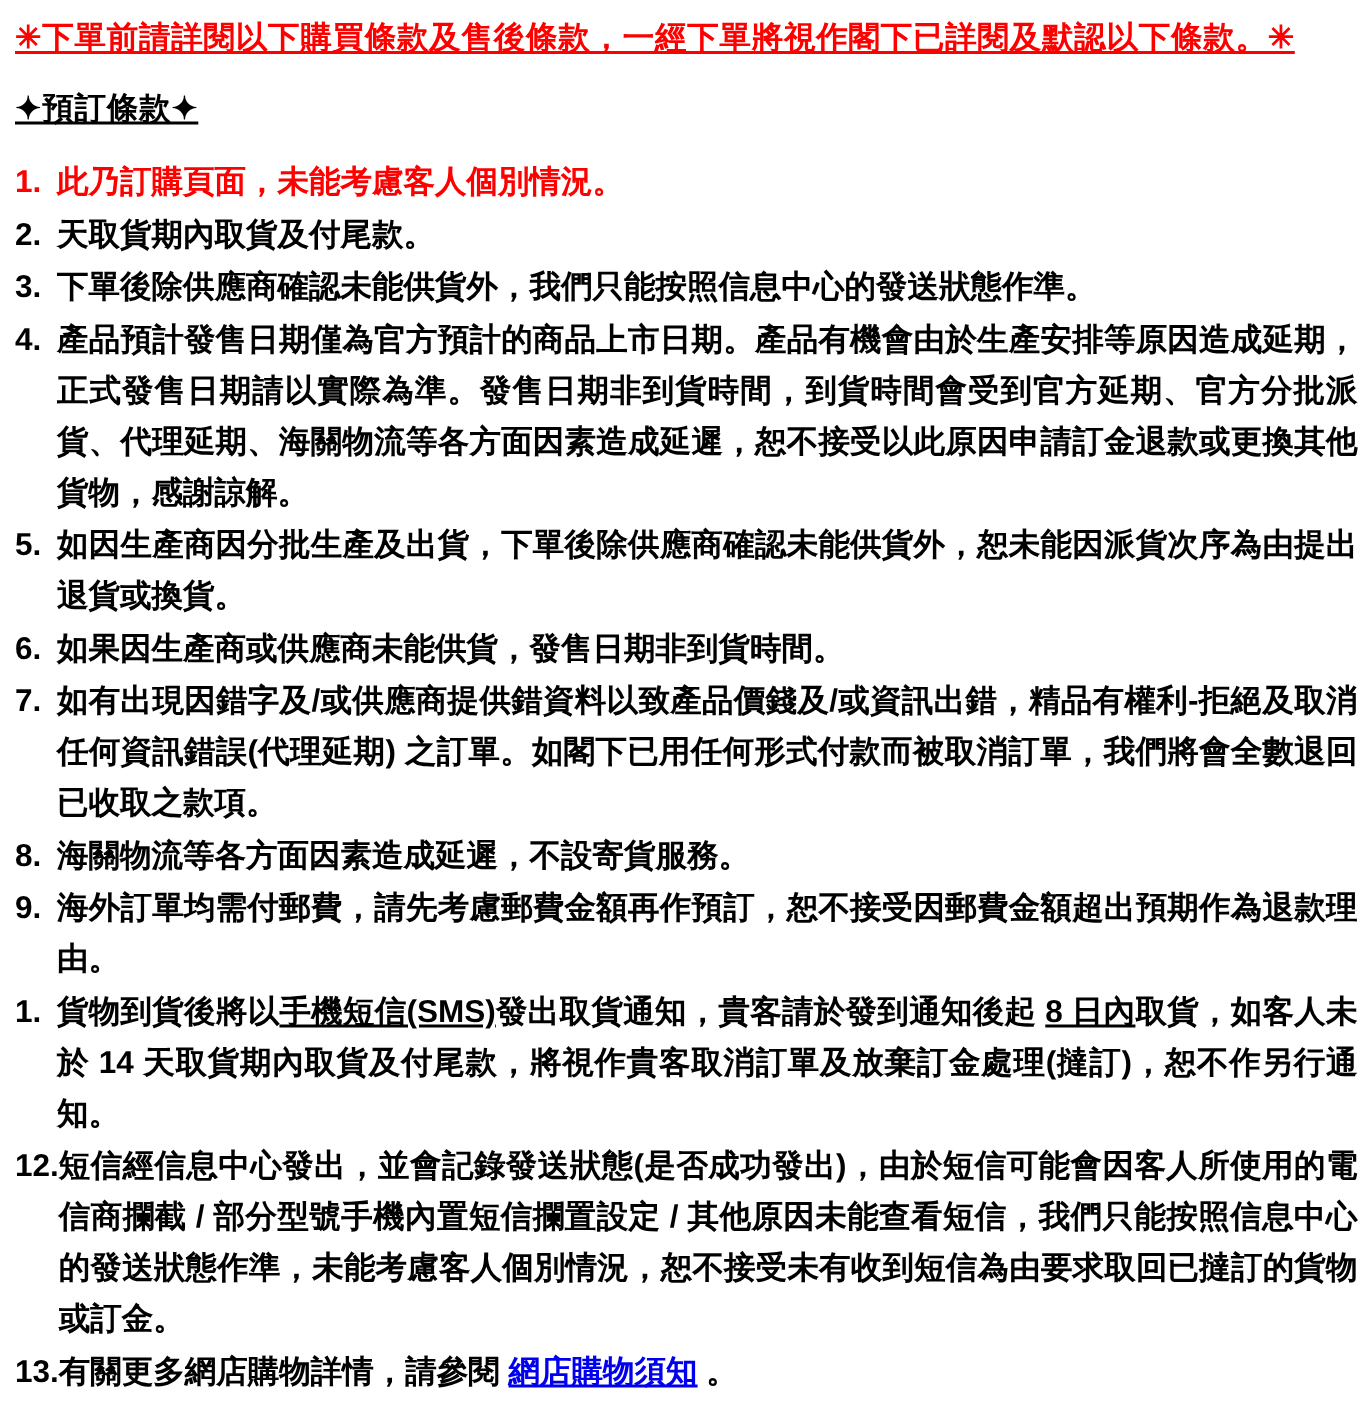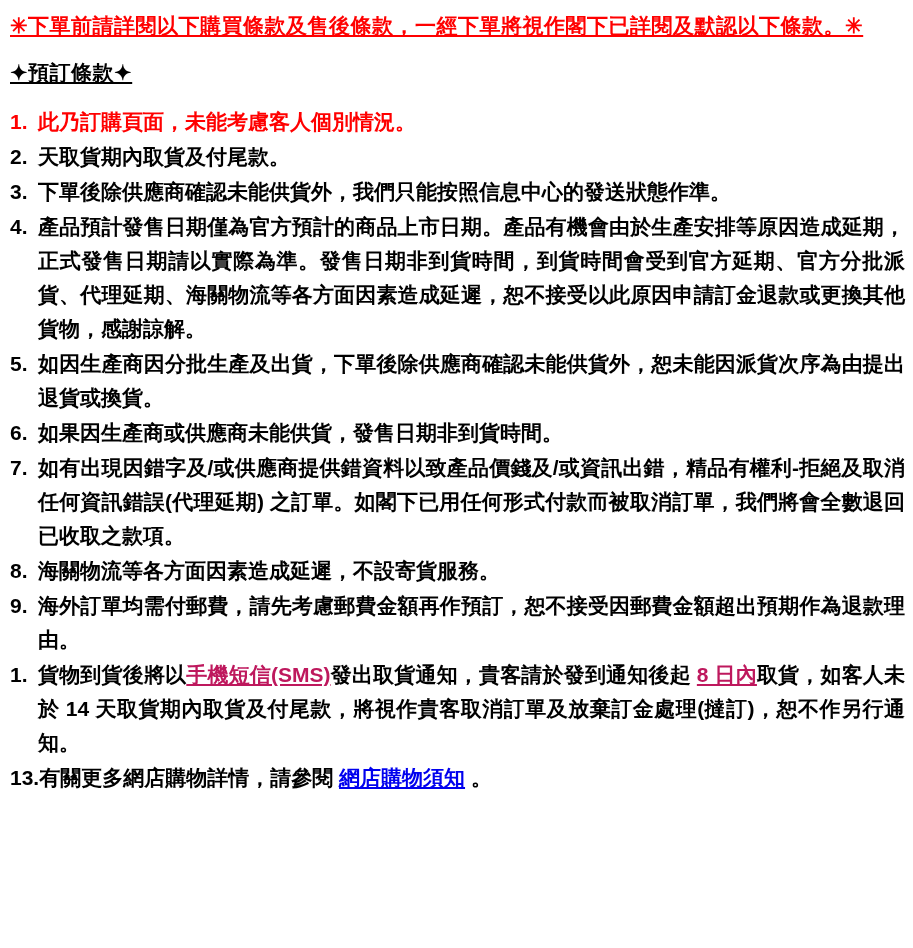--- a/index.html
+++ b/index.html
@@ -51,21 +51,21 @@
   .term-num {
     flex: 0 0 28px;
     white-space: nowrap;
   }
   .term-text {
     flex: 1 1 auto;
     text-align: justify;
     text-justify: inter-ideograph;
   }
   .red-underline {
-    color: #be185d;
+    color: #000000;
     text-decoration: underline;
   }
   a.shop-link {
     color: #0000ee;
     text-decoration: underline;
     cursor: pointer;
   }
 </style>
 </head>
 <body>
@@ -112,17 +112,21 @@
       </div>
       <div class="term-item">
         <span class="term-num">9.</span>
         <div class="term-text">海外訂單均需付郵費，請先考慮郵費金額再作預訂，恕不接受因郵費金額超出預期作為退款理由。</div>
       </div>
       <div class="term-item">
         <span class="term-num">1.</span>
         <div class="term-text">貨物到貨後將以<span class="red-underline">手機短信(SMS)</span>發出取貨通知，貴客請於發到通知後起 <span class="red-underline">8 日內</span>取貨，如客人未於 14 天取貨期內取貨及付尾款，將視作貴客取消訂單及放棄訂金處理(撻訂)，恕不作另行通知。</div>
       </div>
       <div class="term-item">
+        <span class="term-num">12.</span>
+        <div class="term-text">短信經信息中心發出，並會記錄發送狀態(是否成功發出)，由於短信可能會因客人所使用的電信商攔截 / 部分型號手機內置短信攔置設定 / 其他原因未能查看短信，我們只能按照信息中心的發送狀態作準，未能考慮客人個別情況，恕不接受未有收到短信為由要求取回已撻訂的貨物或訂金。</div>
+      </div>
+      <div class="term-item">
         <span class="term-num">13.</span>
         <div class="term-text">有關更多網店購物詳情，請參閱 <a class="shop-link" href="#">網店購物須知</a> 。</div>
       </div>
     </div>
 </div>
 
 </body></html>

